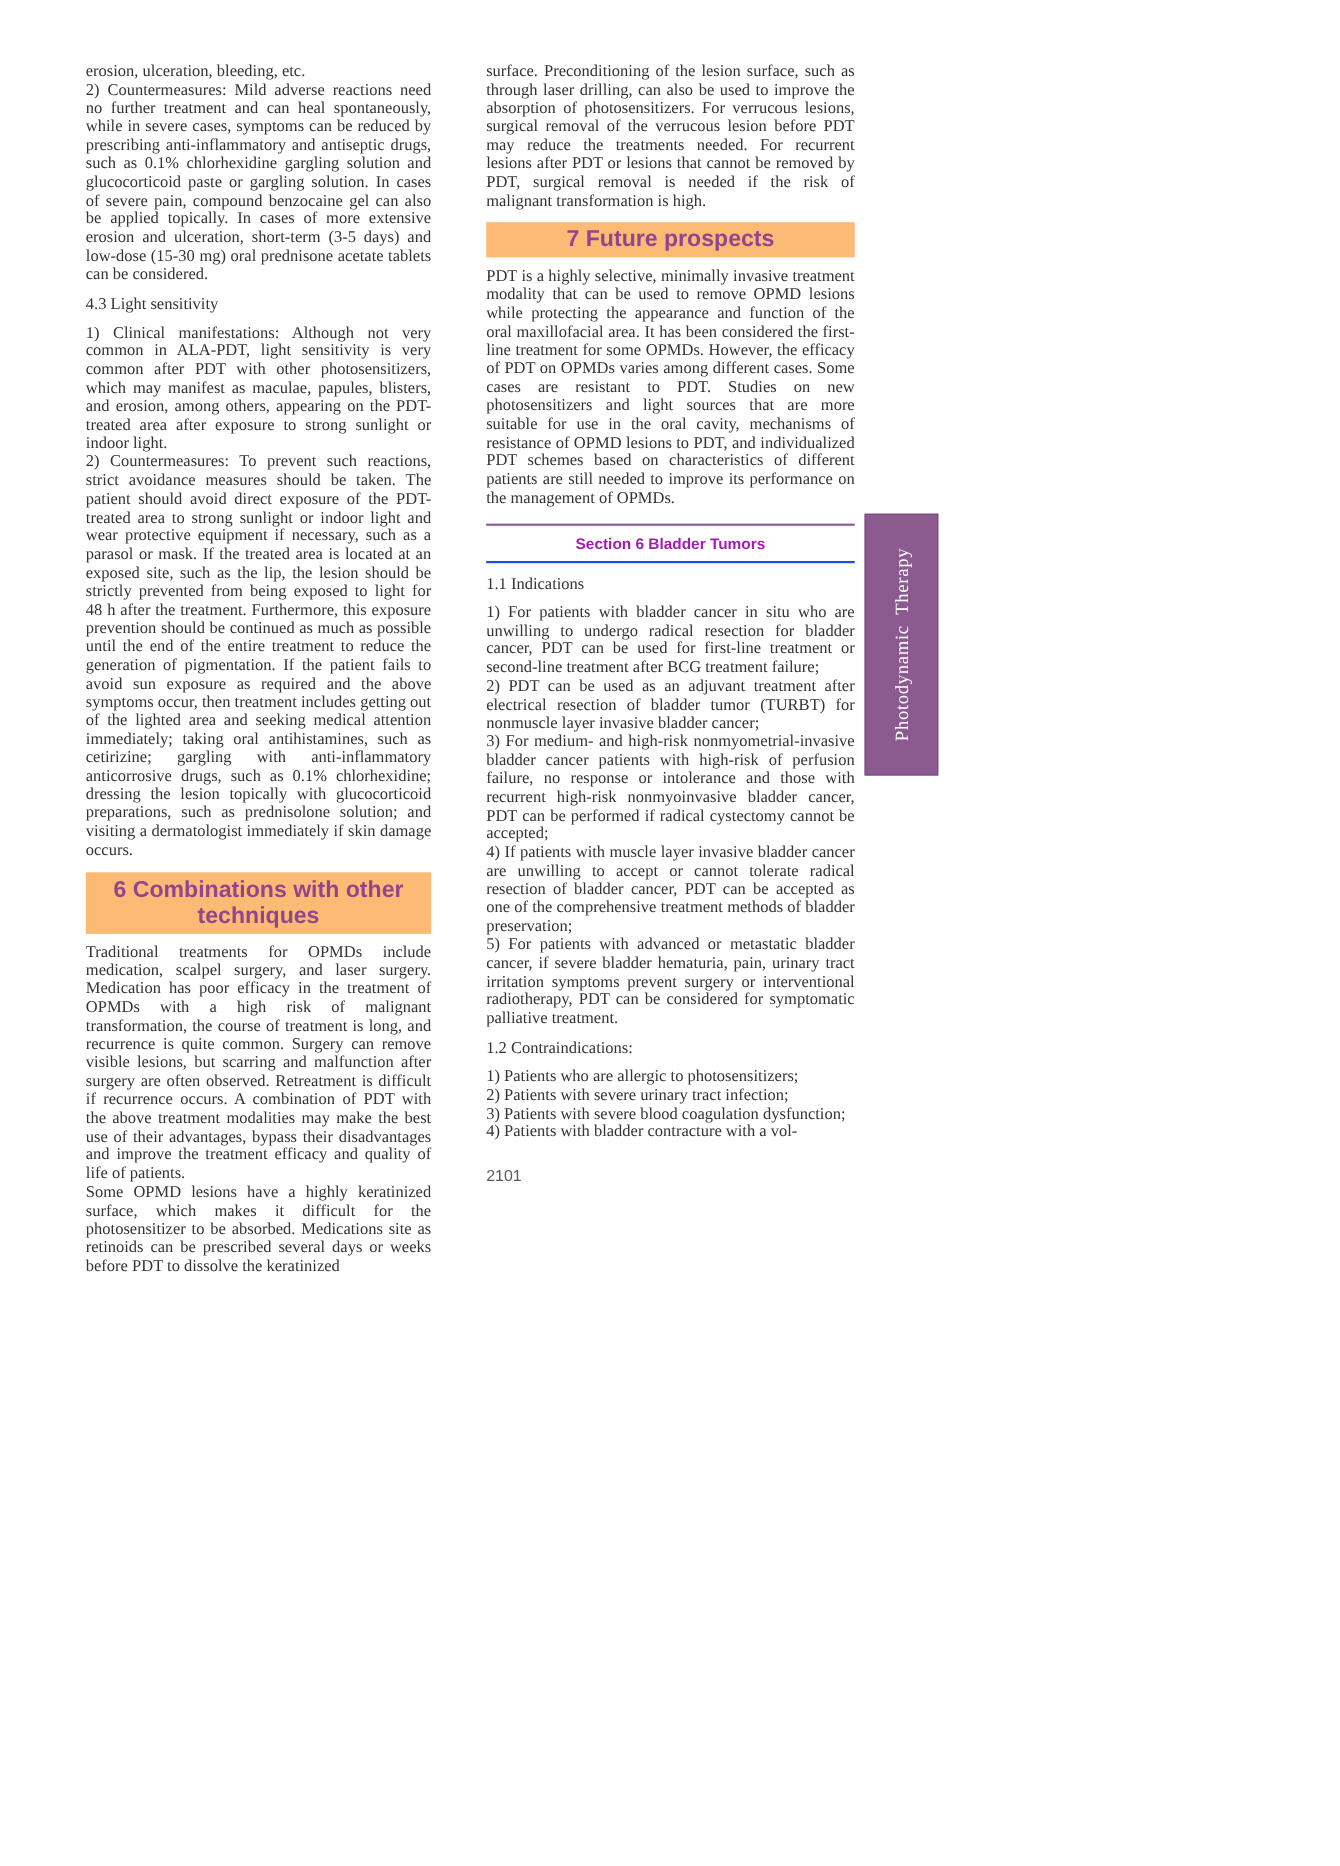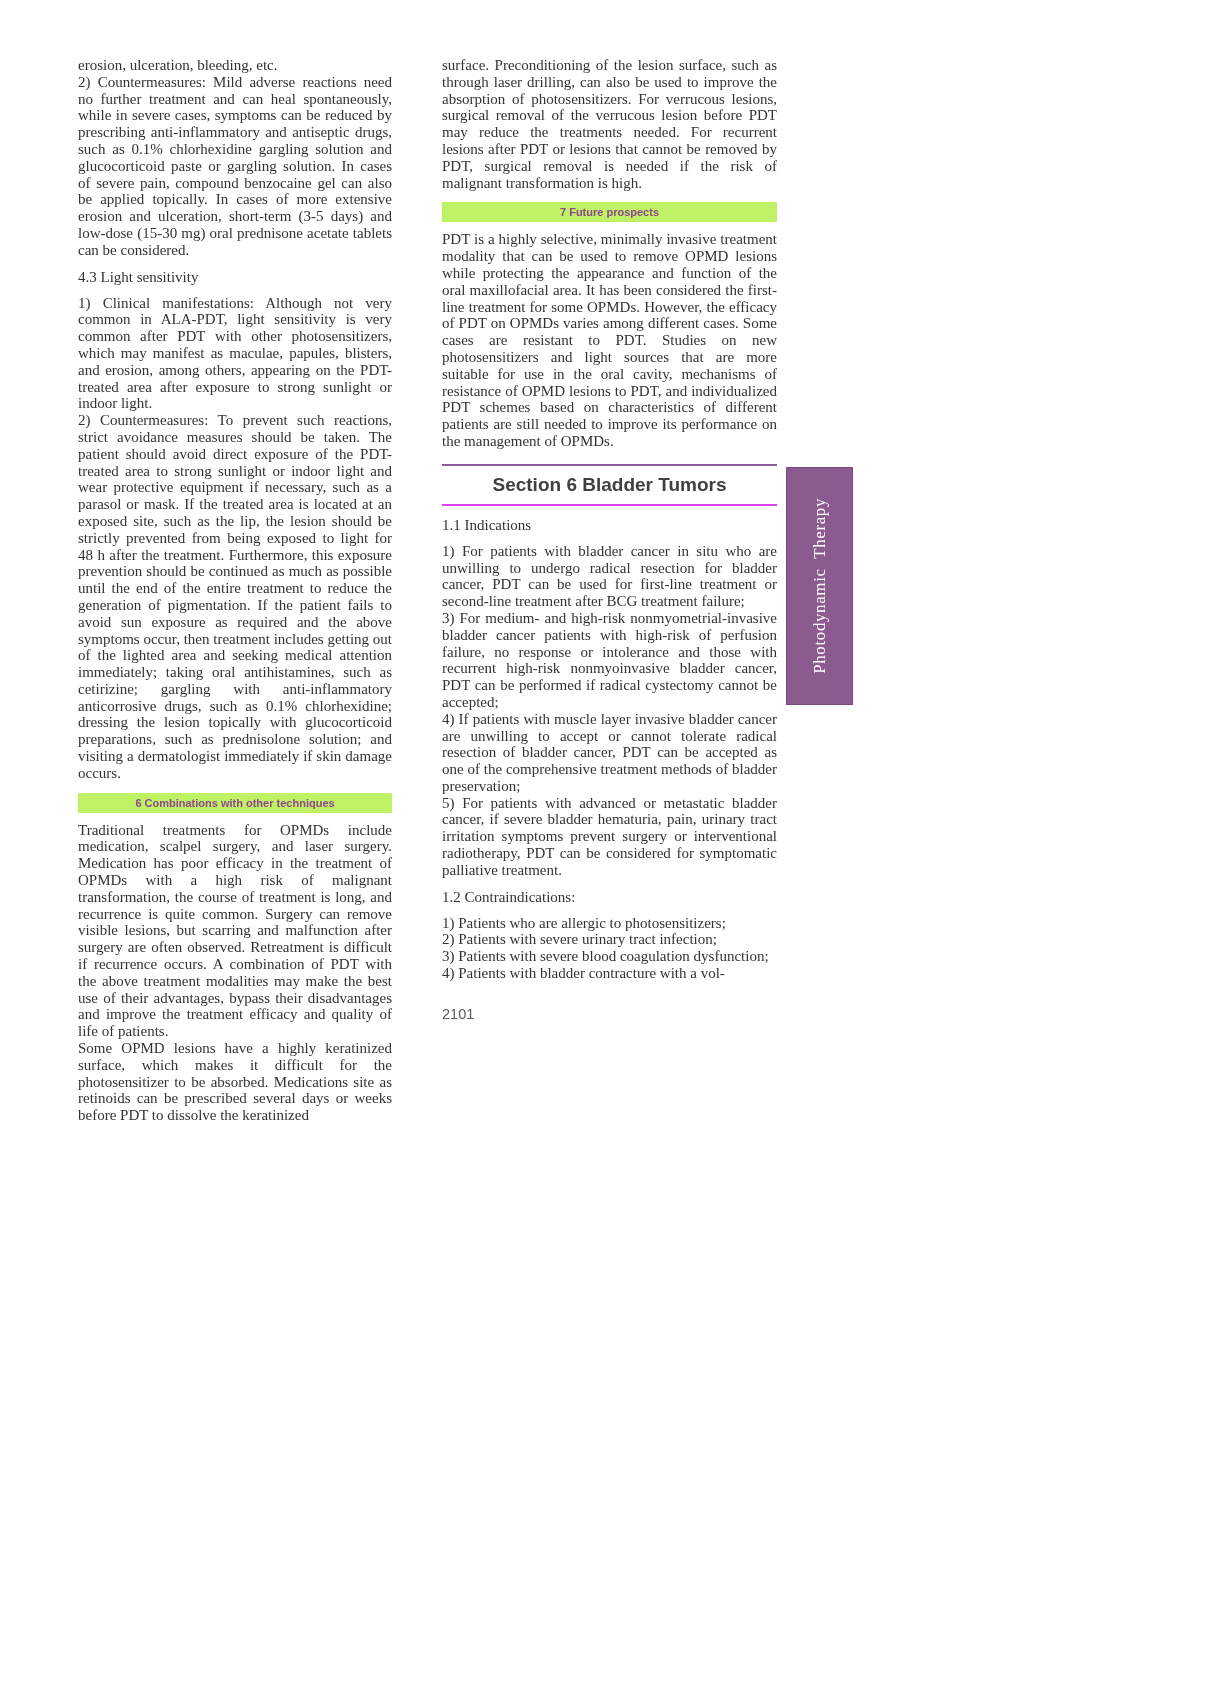--- a/index.html
+++ b/index.html
@@ -24,34 +24,34 @@
   }
   .sub-h {
     margin:10px 0 9px 0;
     font-family:"Liberation Serif", serif;
     font-size:15px; font-weight:normal;
     color:#333333;
   }
   .pink-h {
     margin:11px 0 9px 0;
     padding:4px 2px;
-    background:#bef264;
+    background:#fdba74;
     color:#90458e;
     font-family:"Liberation Sans", sans-serif;
-    font-weight:bold; font-size:11px;
+    font-weight:bold; font-size:21px;
     text-align:center;
   }
   .rule-h {
     margin:14px 0 11px 0;
     padding:8px 0;
     border-top:2px solid #8a5a9a;
-    border-bottom:2px solid #d946ef;
-    color:#404040;
+    border-bottom:2px solid #1d4ed8;
+    color:#a21caf;
     font-family:"Liberation Sans", sans-serif;
-    font-weight:bold; font-size:19px;
+    font-weight:bold; font-size:14px;
     text-align:center;
   }
   .page-num {
     margin-top:24px;
     padding-right:2px;
     text-align:left;
     font-family:"Liberation Sans", sans-serif;
     font-size:14.5px;
     color:#595959;
   }
@@ -97,20 +97,21 @@
       <p class="body-p">Some OPMD lesions have a highly keratinized surface, which makes it difficult for the photosensitizer to be absorbed. Medications site as retinoids can be prescribed several days or weeks before PDT to dissolve the keratinized</p>
     </div>
 
     <div class="col-right">
       <p class="body-p">surface. Preconditioning of the lesion surface, such as through laser drilling, can also be used to improve the absorption of photosensitizers. For verrucous lesions, surgical removal of the verrucous lesion before PDT may reduce the treatments needed. For recurrent lesions after PDT or lesions that cannot be removed by PDT, surgical removal is needed if the risk of malignant transformation is high.</p>
       <div class="pink-h">7 Future prospects</div>
       <p class="body-p">PDT is a highly selective, minimally invasive treatment modality that can be used to remove OPMD lesions while protecting the appearance and function of the oral maxillofacial area. It has been considered the first-line treatment for some OPMDs. However, the efficacy of PDT on OPMDs varies among different cases. Some cases are resistant to PDT. Studies on new photosensitizers and light sources that are more suitable for use in the oral cavity, mechanisms of resistance of OPMD lesions to PDT, and individualized PDT schemes based on characteristics of different patients are still needed to improve its performance on the management of OPMDs.</p>
       <div class="rule-h">Section 6 Bladder Tumors</div>
       <h3 class="sub-h">1.1 Indications</h3>
       <p class="body-p">1) For patients with bladder cancer in situ who are unwilling to undergo radical resection for bladder cancer, PDT can be used for first-line treatment or second-line treatment after BCG treatment failure;</p>
+      <p class="body-p">2) PDT can be used as an adjuvant treatment after electrical resection of bladder tumor (TURBT) for nonmuscle layer invasive bladder cancer;</p>
       <p class="body-p">3) For medium- and high-risk nonmyometrial-invasive bladder cancer patients with high-risk of perfusion failure, no response or intolerance and those with recurrent high-risk nonmyoinvasive bladder cancer, PDT can be performed if radical cystectomy cannot be accepted;</p>
       <p class="body-p">4) If patients with muscle layer invasive bladder cancer are unwilling to accept or cannot tolerate radical resection of bladder cancer, PDT can be accepted as one of the comprehensive treatment methods of bladder preservation;</p>
       <p class="body-p">5) For patients with advanced or metastatic bladder cancer, if severe bladder hematuria, pain, urinary tract irritation symptoms prevent surgery or interventional radiotherapy, PDT can be considered for symptomatic palliative treatment.</p>
       <h3 class="sub-h">1.2 Contraindications:</h3>
       <p class="body-p">1) Patients who are allergic to photosensitizers;</p>
       <p class="body-p">2) Patients with severe urinary tract infection;</p>
       <p class="body-p">3) Patients with severe blood coagulation dysfunction;</p>
       <p class="body-p">4) Patients with bladder contracture with a vol-</p>
       <div class="page-num">2101</div>
     </div>

